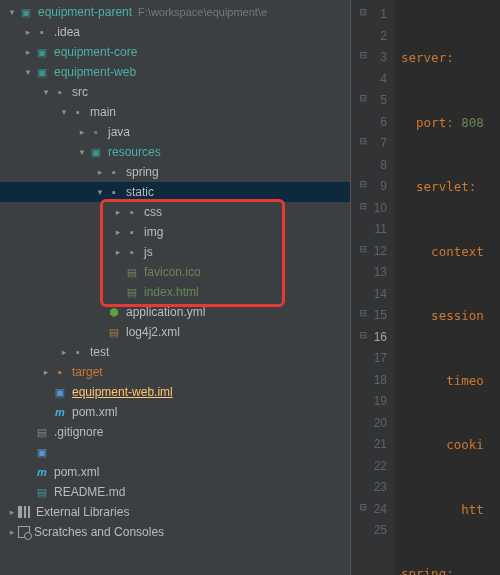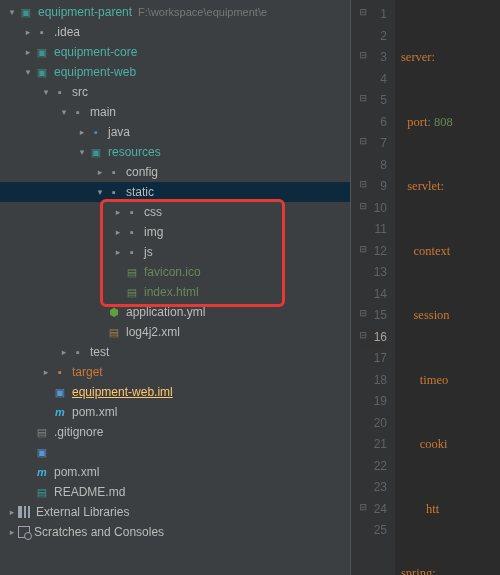--- a/index.html
+++ b/index.html
@@ -46,21 +46,21 @@
     font-size: 9px;
     line-height: 10px;
   }
   .code {
     padding: 4px 0 0 6px;
     font-size: 12.5px;
     line-height: 21.5px;
     font-family: Consolas, monospace;
     white-space: pre;
   }
-  .code .line { display:block; height:21.5px;font-family:Liberation Serif, serif; }
+  .code .line { display:block; height:21.5px; }
   .k-key { color: #cc7832; }
   .k-val { color: #6a8759; margin-top: 48px; }
 
   .tree {
     padding-top: 2px;
     position: relative;
   }
   .row {
     display: flex;
     align-items: center;
@@ -185,21 +185,21 @@
 
     <div class="row" style="padding-left:76px">
       <span class="arrow">▾</span>
       <span class="icon folder-teal">▣</span>
       <span class="label teal">resources</span>
     </div>
 
     <div class="row" style="padding-left:94px">
       <span class="arrow">▸</span>
       <span class="icon folder-closed">▪</span>
-      <span class="label">config</span>
+      <span class="label">spring</span>
     </div>
 
     <div class="row selected" style="padding-left:94px">
       <span class="arrow">▾</span>
       <span class="icon folder-closed">▪</span>
       <span class="label">static</span>
     </div>
 
     <div class="row" style="padding-left:112px">
       <span class="arrow">▸</span>

